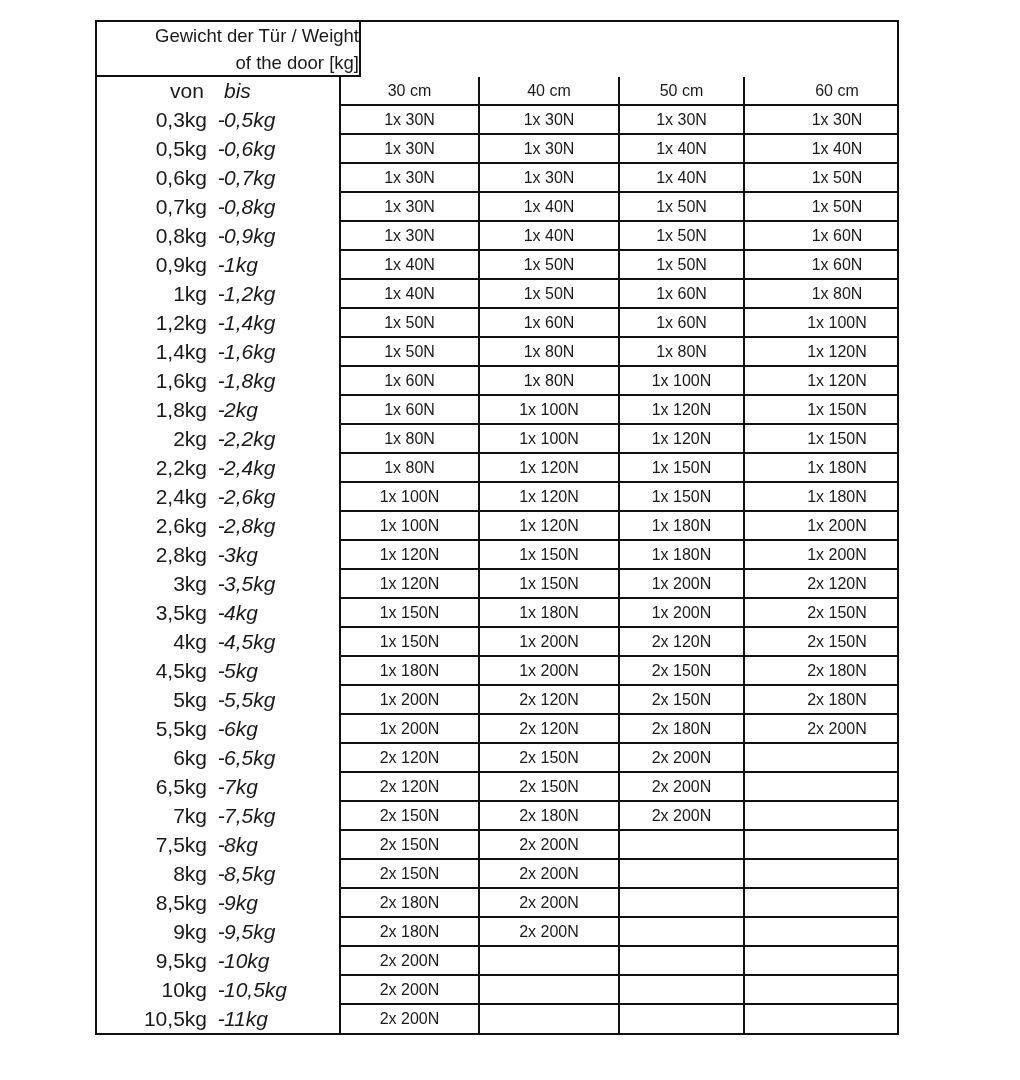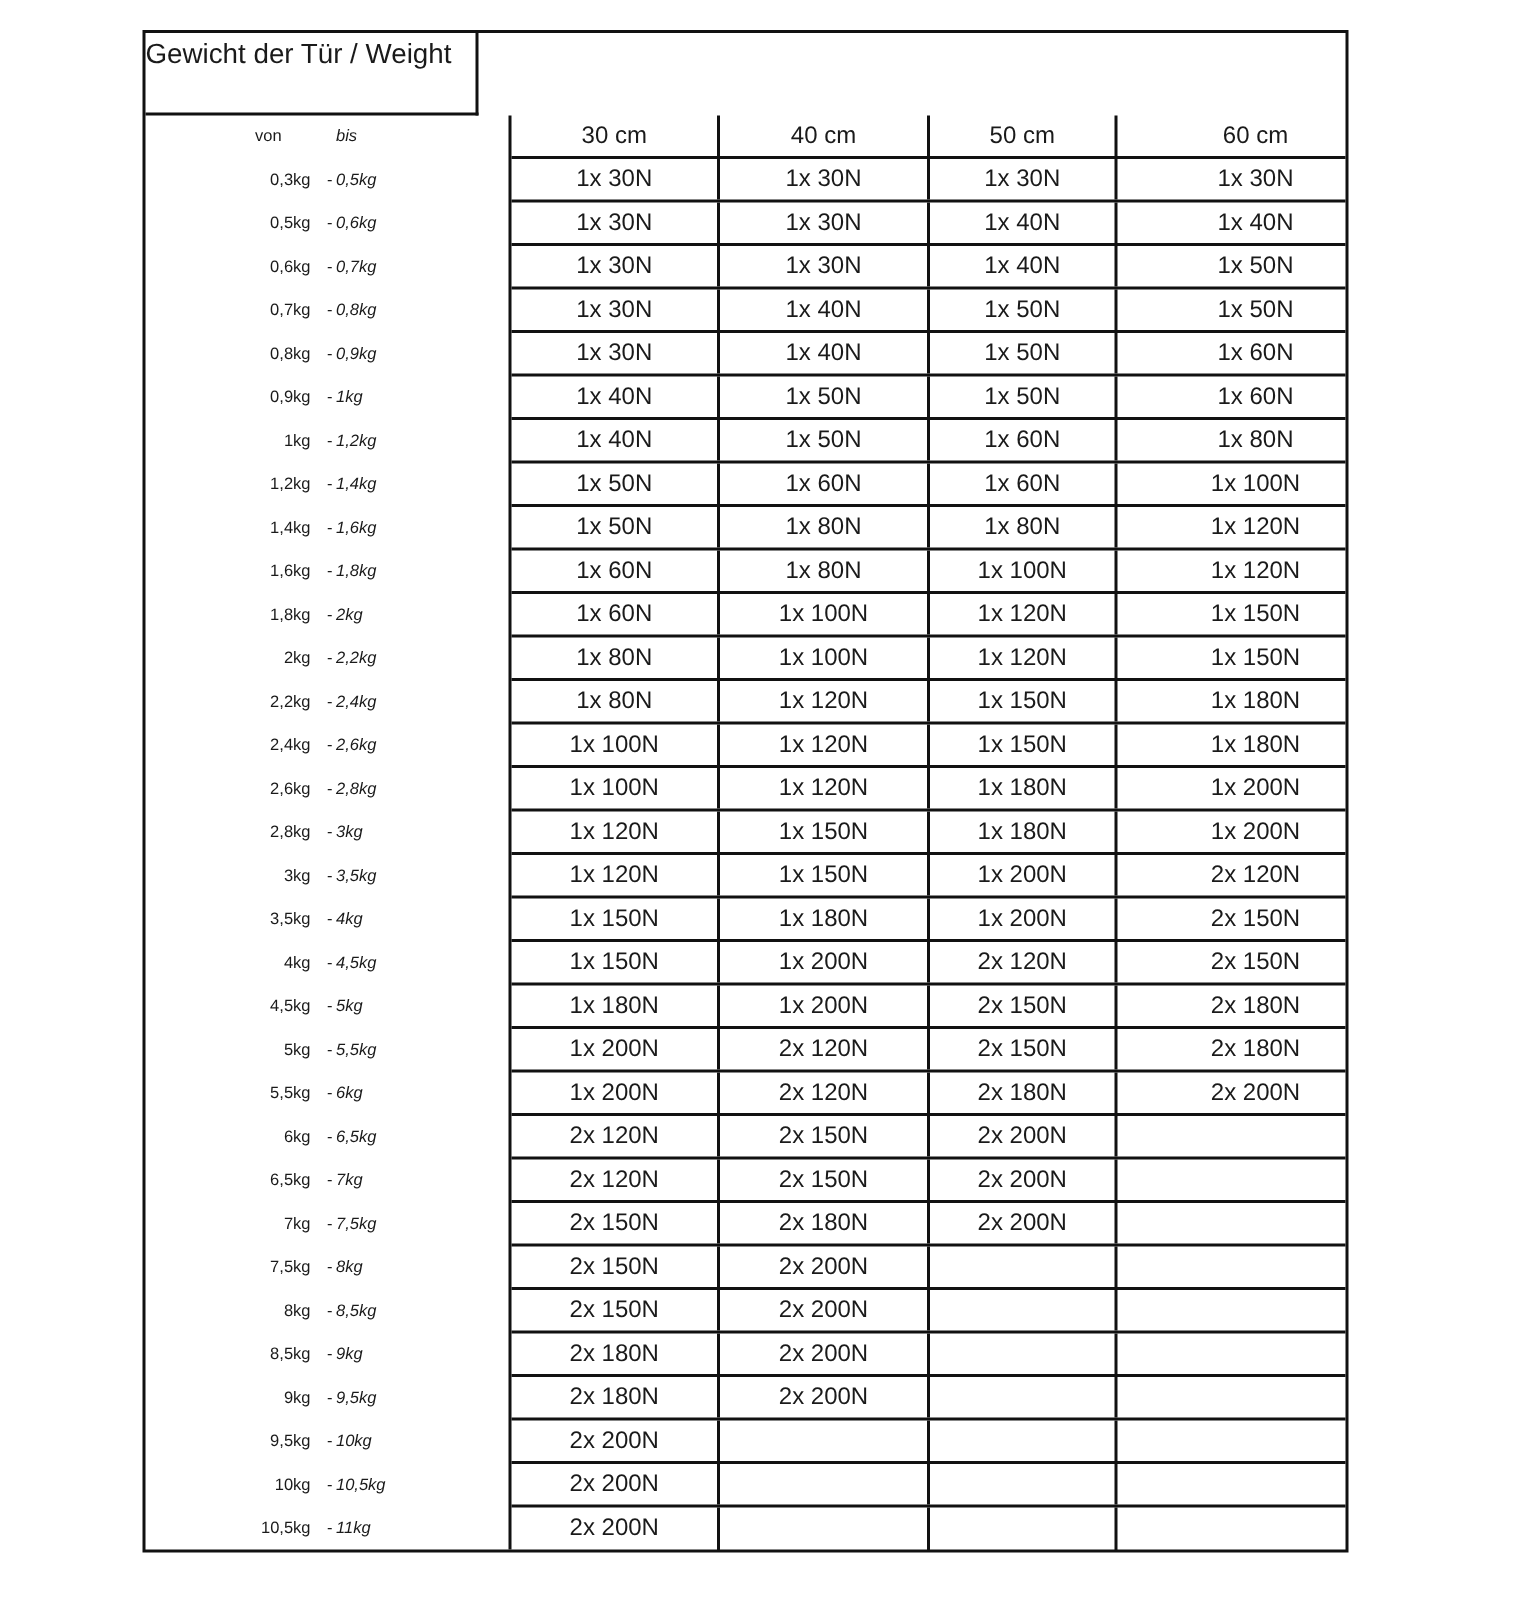--- a/index.html
+++ b/index.html
@@ -20,26 +20,26 @@
       left: 95px;
       top: 20px;
       width: 804px;
       height: 1015px;
       box-sizing: border-box;
       border: 2px solid #111;
     }
     .hdr-left {
       position: absolute;
       left: 0; top: 0;
-      width: 222px;
+      width: 264px;
       height: 55px;
       border-right: 2px solid #111;
       border-bottom: 2px solid #111;
       box-sizing: border-box;
-      text-align: left;
+      text-align: right;
       font-size: 18.5px;
       line-height: 27px;
       padding-top: 0px;
     }
     .hdr-right {
       position: absolute;
       left: 244px; top: 0;
       right: 0;
       height: 55px;
       border-bottom: 2px solid #111;
@@ -81,21 +81,21 @@
       white-space: nowrap;
     }
     .cell:last-child { border-right: none; padding-left: 32px; }
     .c1 { width: 139px; }
     .c2 { width: 140px; }
     .c3 { width: 125px; }
     .c4 { flex: 1; }
     .lrow {
       position: relative;
       height: 29px;
-      font-size: 11px;
+      font-size: 21px;
       line-height: 28px;
       padding-left: 36px;
     }
     .lrow .von {
       position: absolute;
       right: 132px;
       text-align: right;
       white-space: nowrap;
     }
     .lrow .dash {
@@ -113,20 +113,21 @@
       right: auto;
       left: 73px;
     }
   </style>
 </head>
 <body>
 
 <div id="sheet">
   <div class="hdr-left">
     <div>Gewicht der Tür / Weight</div>
+    <div>of the door [kg]</div>
   </div>
 
   <div class="left-col" id="left-col">
     <div class="lrow head">
       <span class="von">von</span>
       <span class="bis">bis</span>
     </div>
   <div class="lrow">
         <span class="von">0,3kg</span>
         <span class="dash">-</span>

